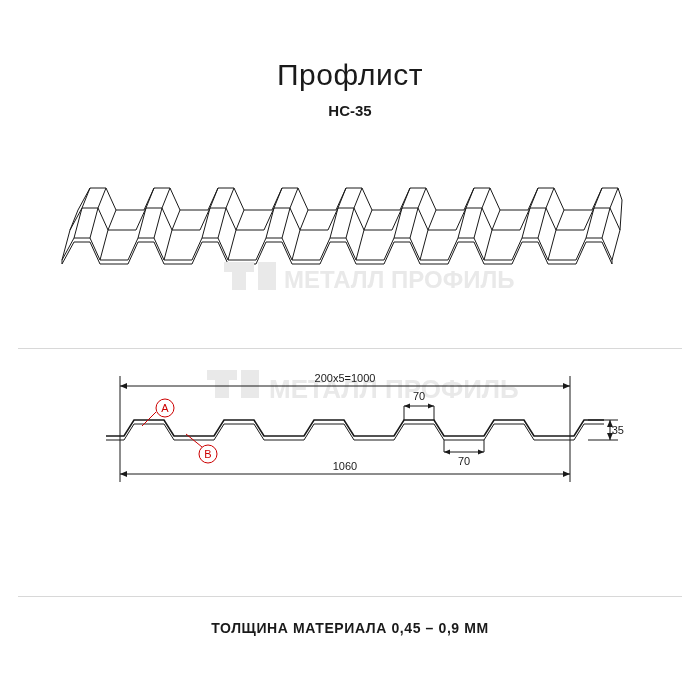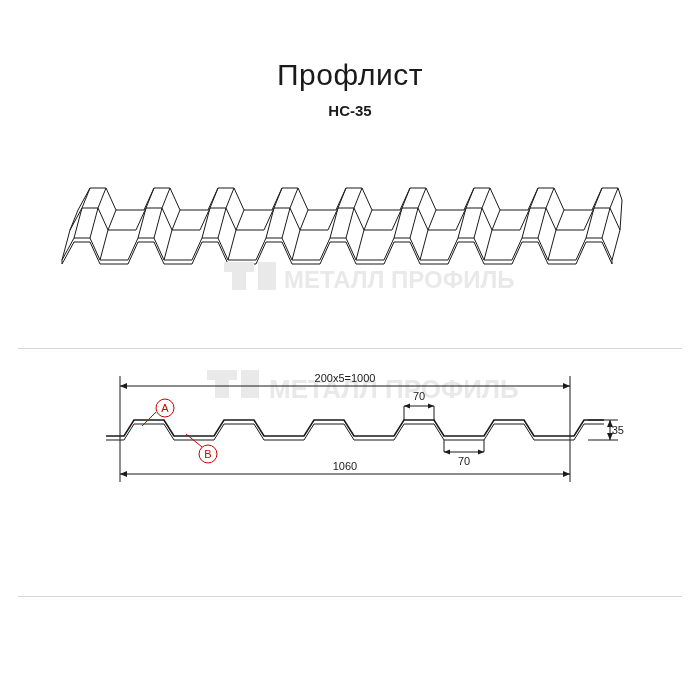--- a/index.html
+++ b/index.html
@@ -231,14 +231,15 @@
       <text class="dimtext" x="255" y="106" text-anchor="middle">1060</text>
       <text class="dimtext" x="329" y="36" text-anchor="middle">70</text>
       <text class="dimtext" x="374" y="101" text-anchor="middle">70</text>
       <text class="dimtext" x="534" y="70" text-anchor="end">35</text>
 
       <text class="calltext" x="75" y="48" text-anchor="middle">A</text>
       <text class="calltext" x="118" y="94" text-anchor="middle">B</text>
     </svg>
   </div>
 
+  <div class="footer-note">ТОЛЩИНА МАТЕРИАЛА 0,45 – 0,9 ММ</div>
 
 </div>
 
 </body></html>

